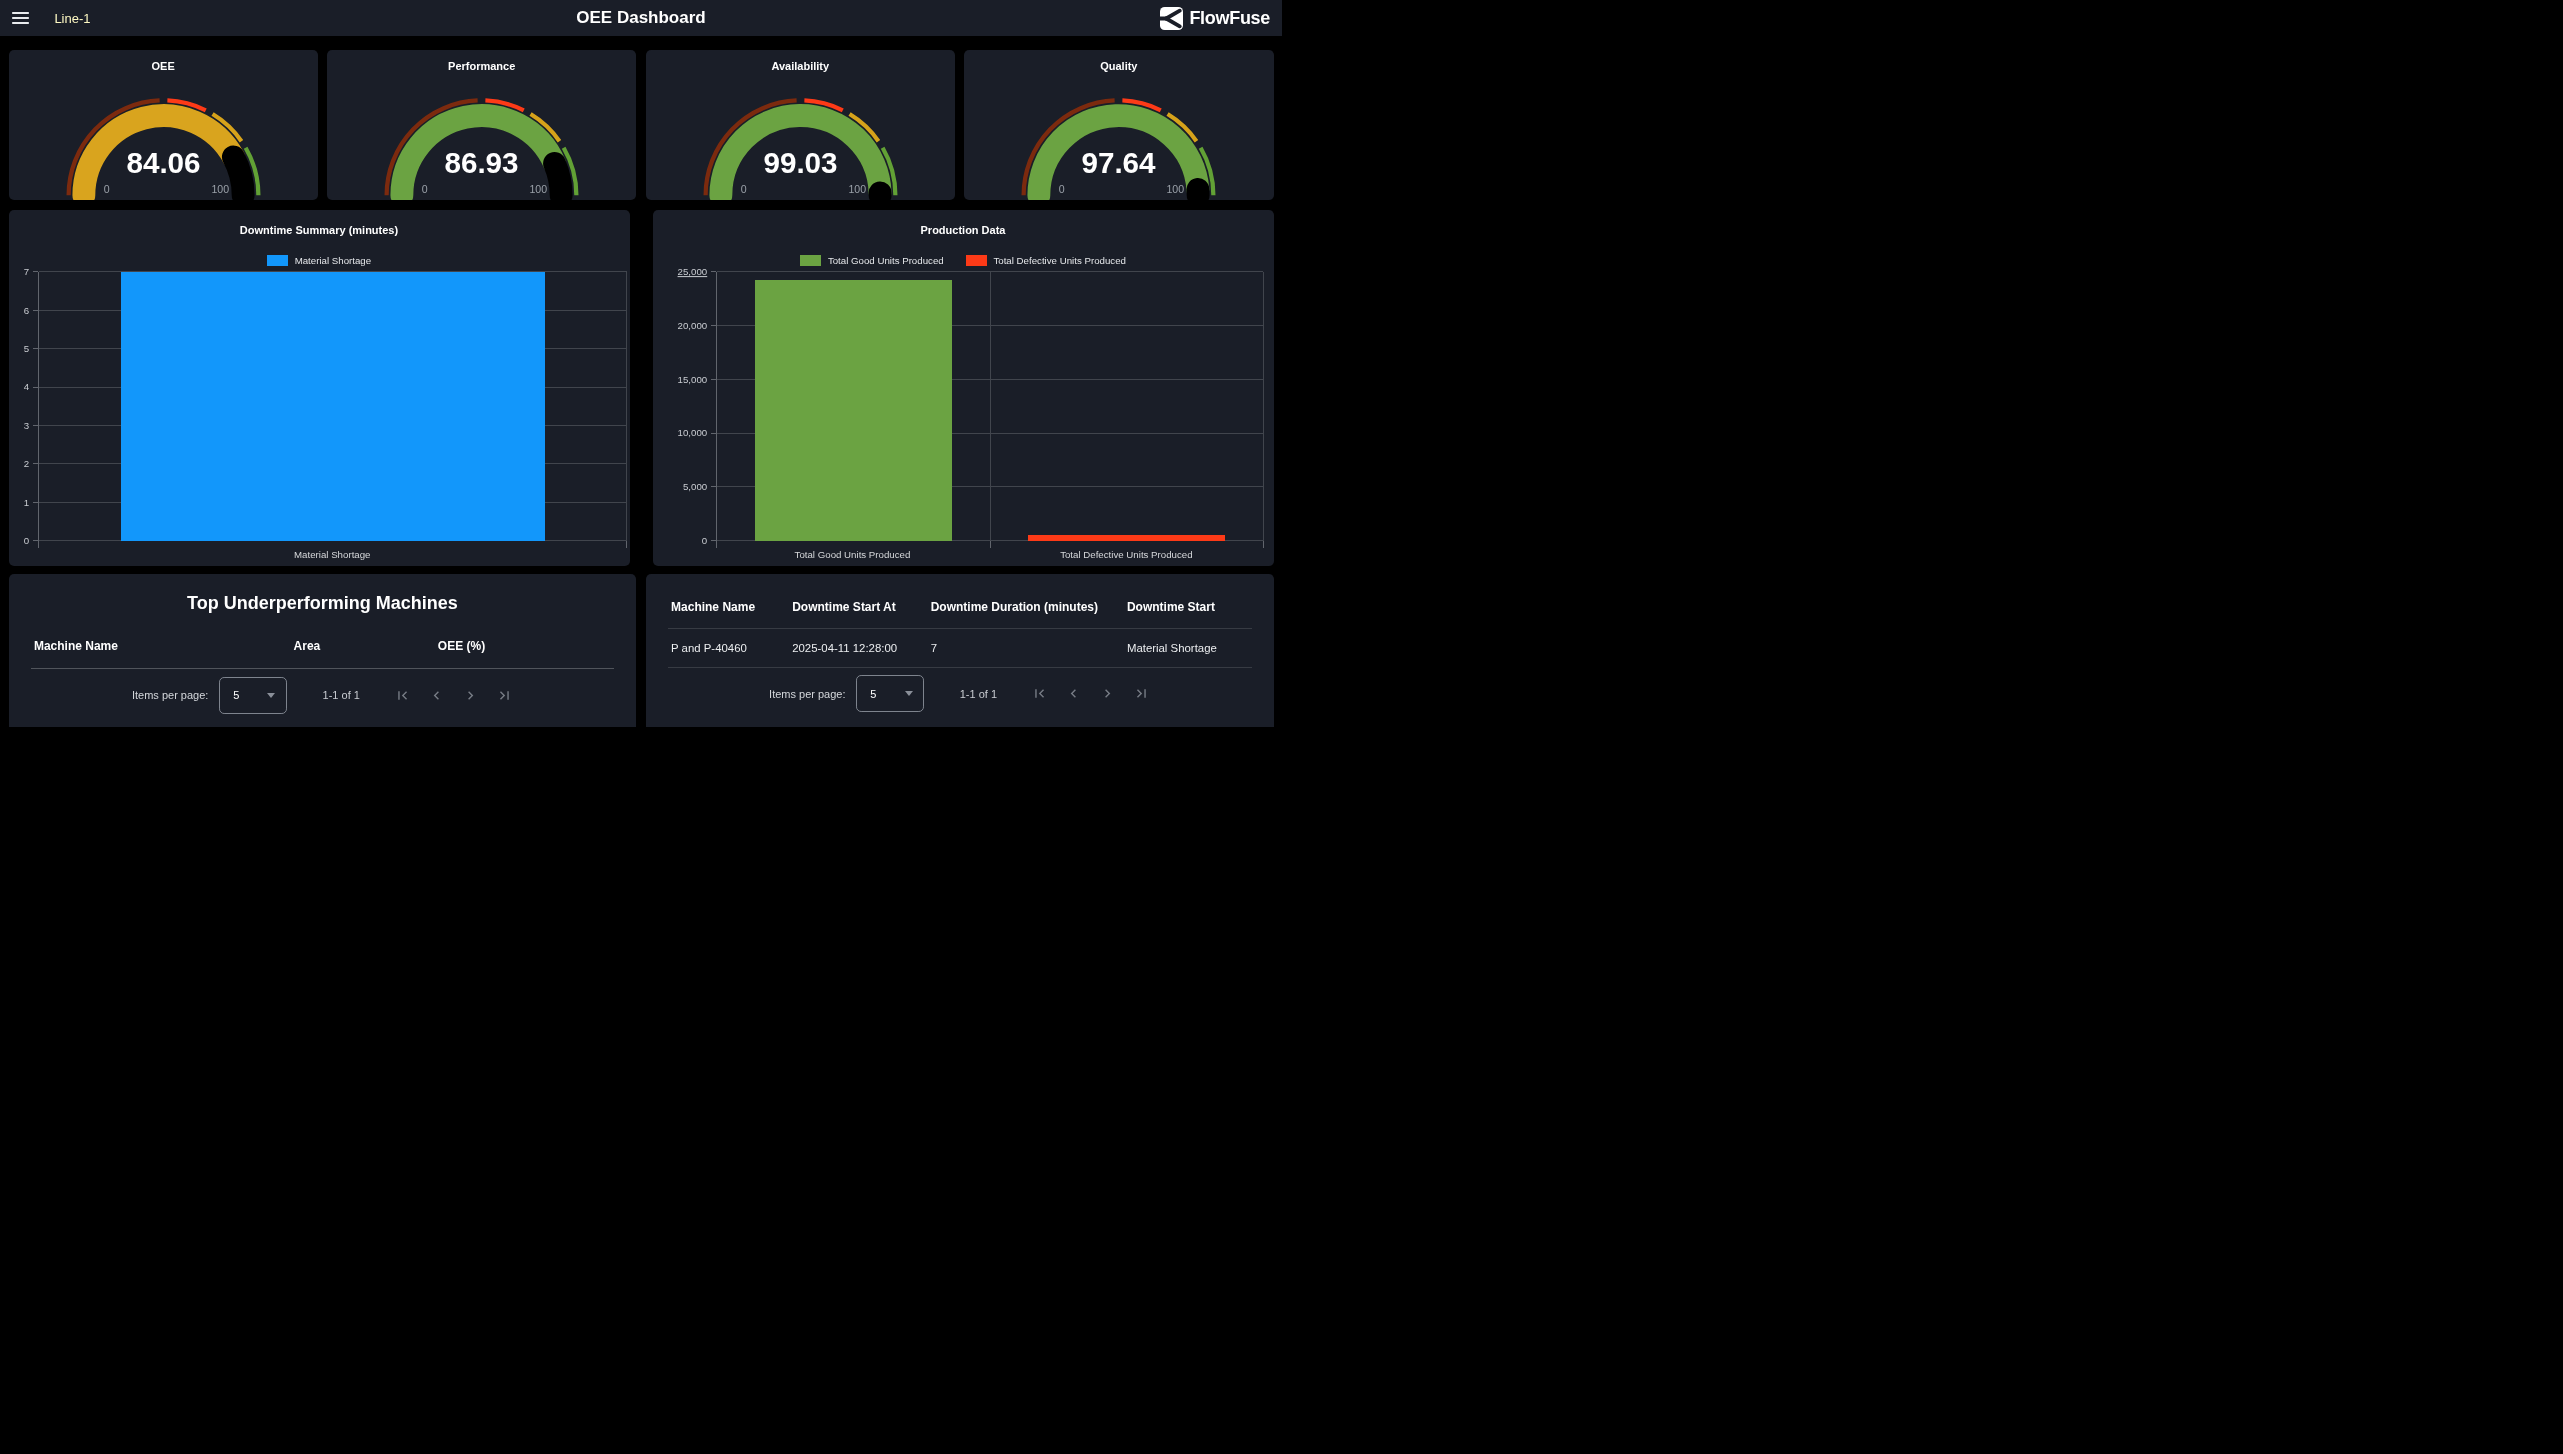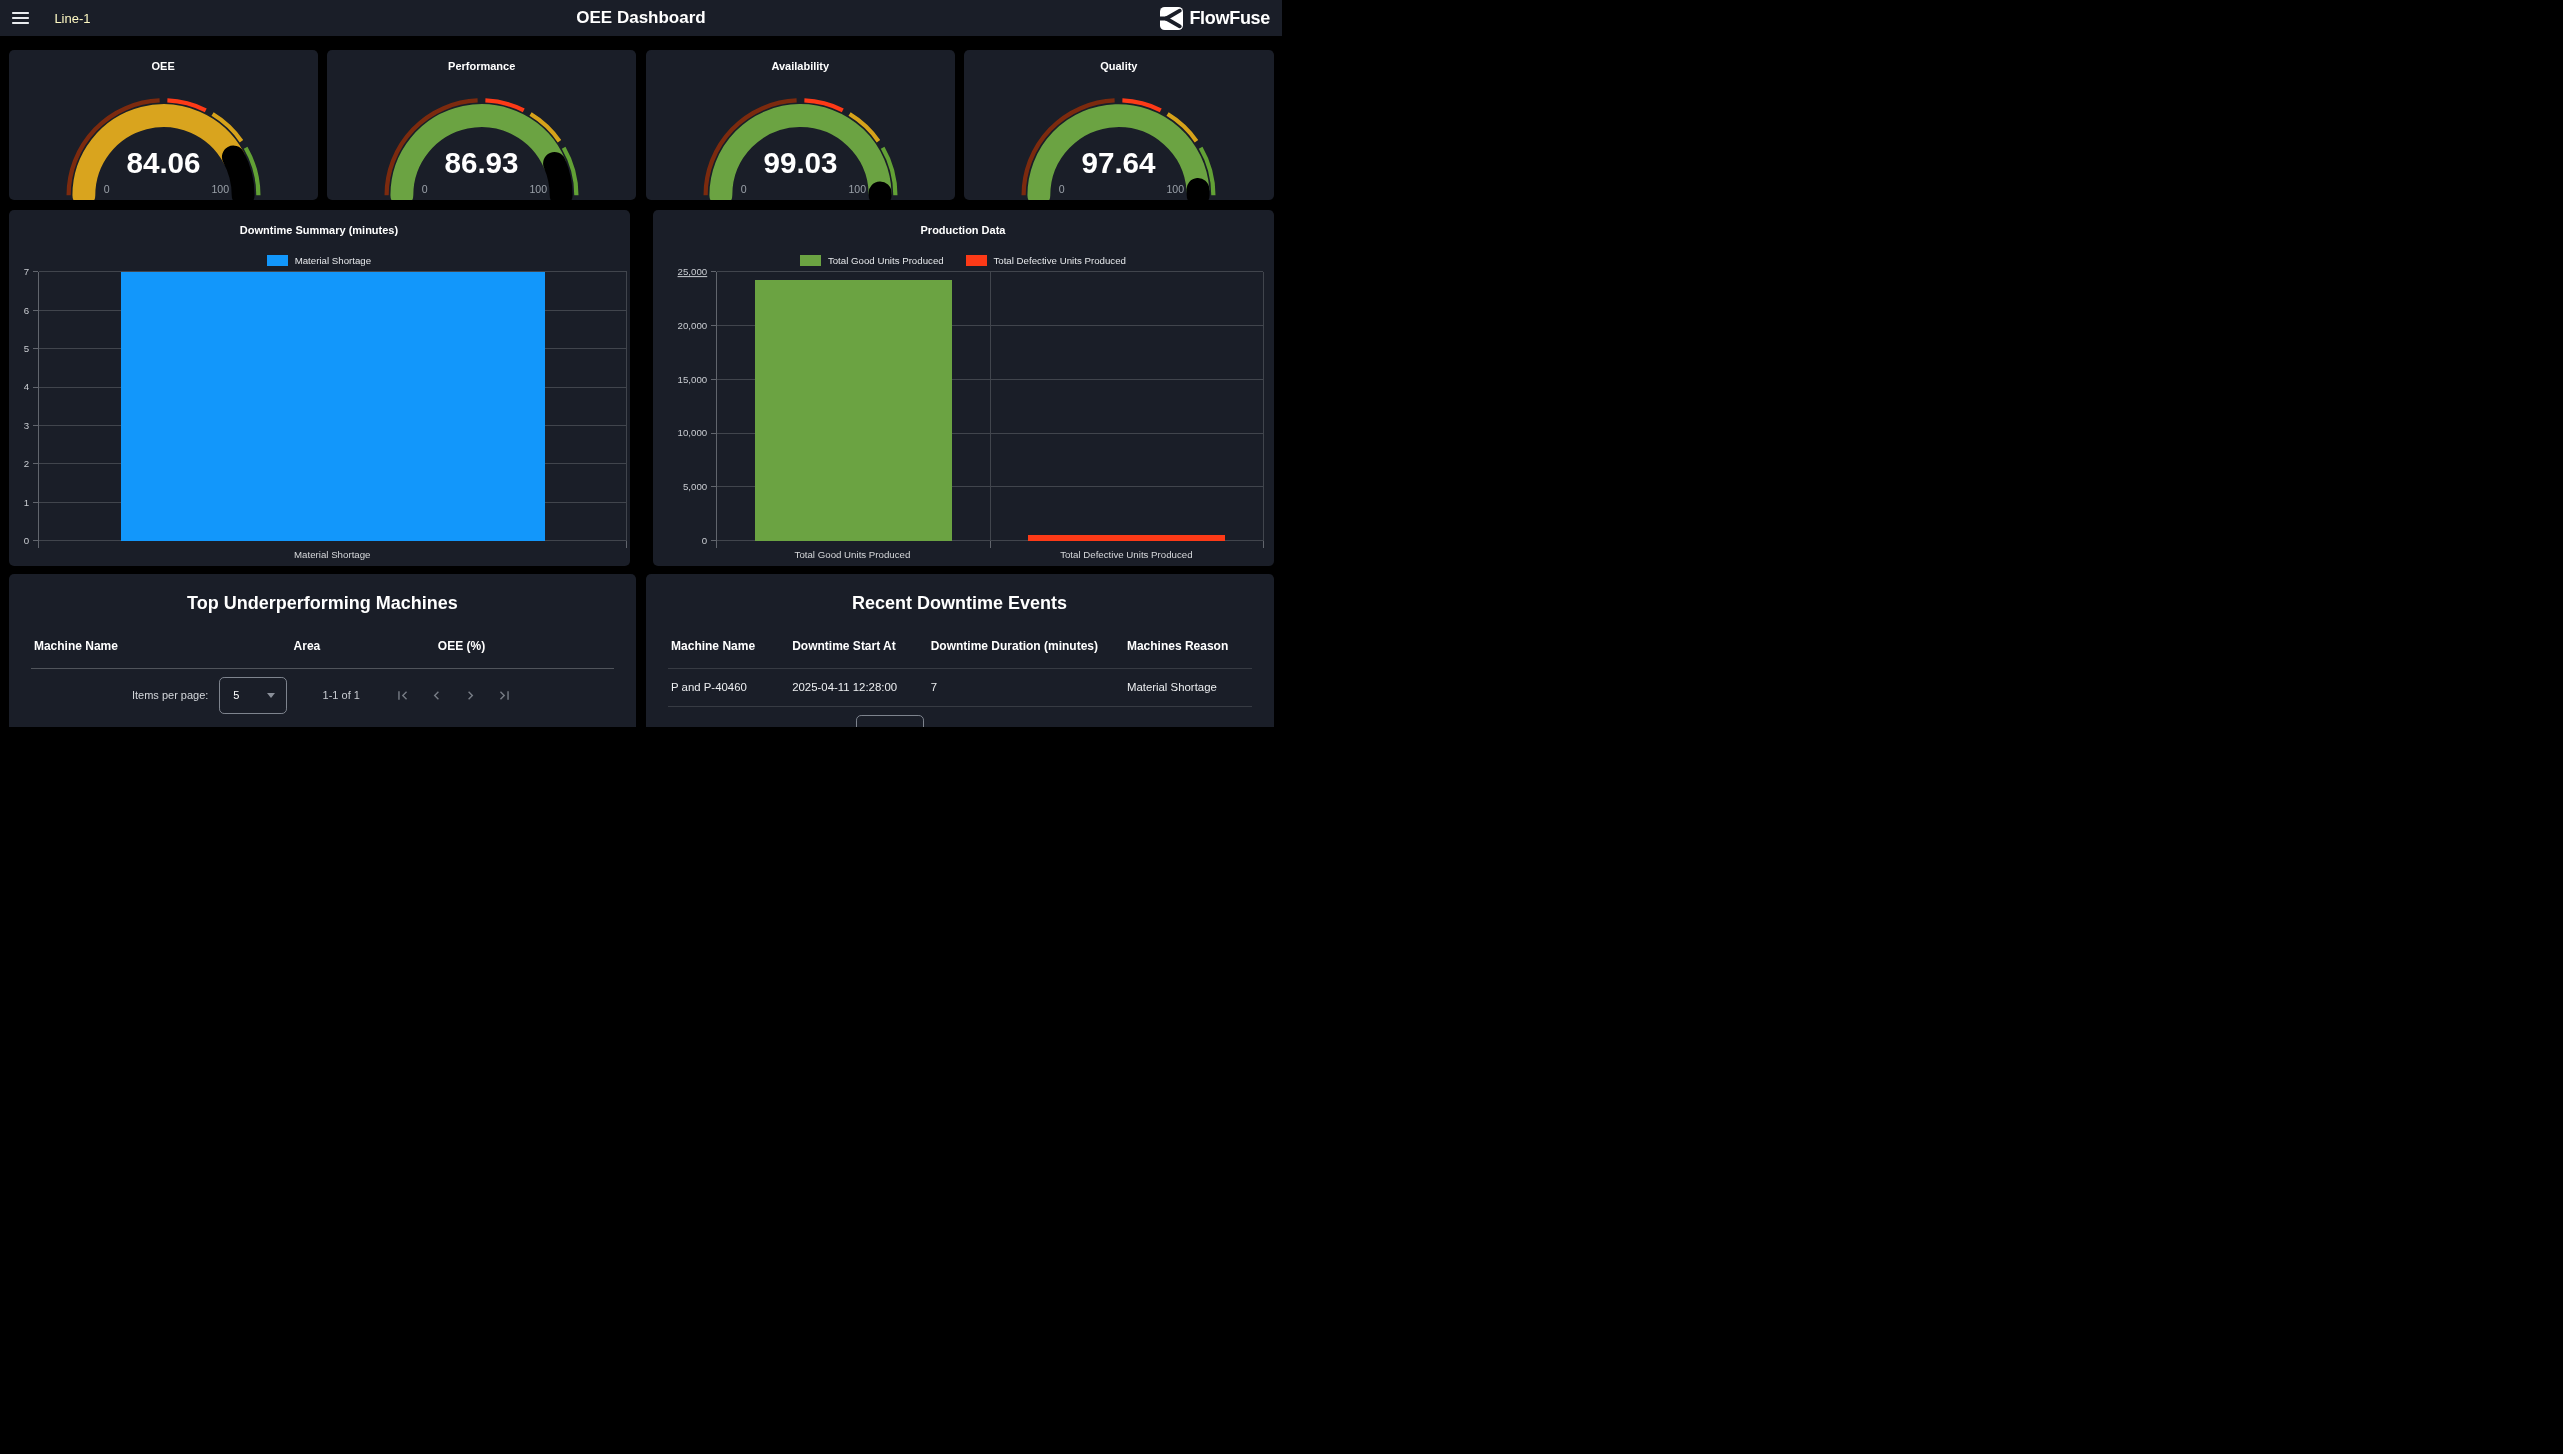--- a/index.html
+++ b/index.html
@@ -260,26 +260,25 @@
               <path d="M8.6 16.6 13.2 12 8.6 7.4 10 6l6 6-6 6z"></path>
             </svg>
           <svg width="17" height="17" viewBox="0 0 24 24" fill="#767b84">
               <path d="M5.6 7.4 10.2 12l-4.6 4.6L7 18l6-6-6-6zM16 6h2v12h-2z"></path>
             </svg>
         </div>
       </div>
     </div>
 
     <div class="card table-card t-right">
-      <div class="table-title">Recent Downtime Events</div>
       <div class="thead">
         <span>Machine Name</span>
         <span>Downtime Start At</span>
         <span>Downtime Duration (minutes)</span>
-        <span>Machines Reason</span>
+        <span>Downtime Start</span>
       </div>
       <div class="tdivider"></div>
       <div class="trow">
         <span>P and P-40460</span>
         <span>2025-04-11 12:28:00</span>
         <span>7</span>
         <span>Material Shortage</span>
       </div>
       <div class="tdivider"></div>
       <div class="pagination">

